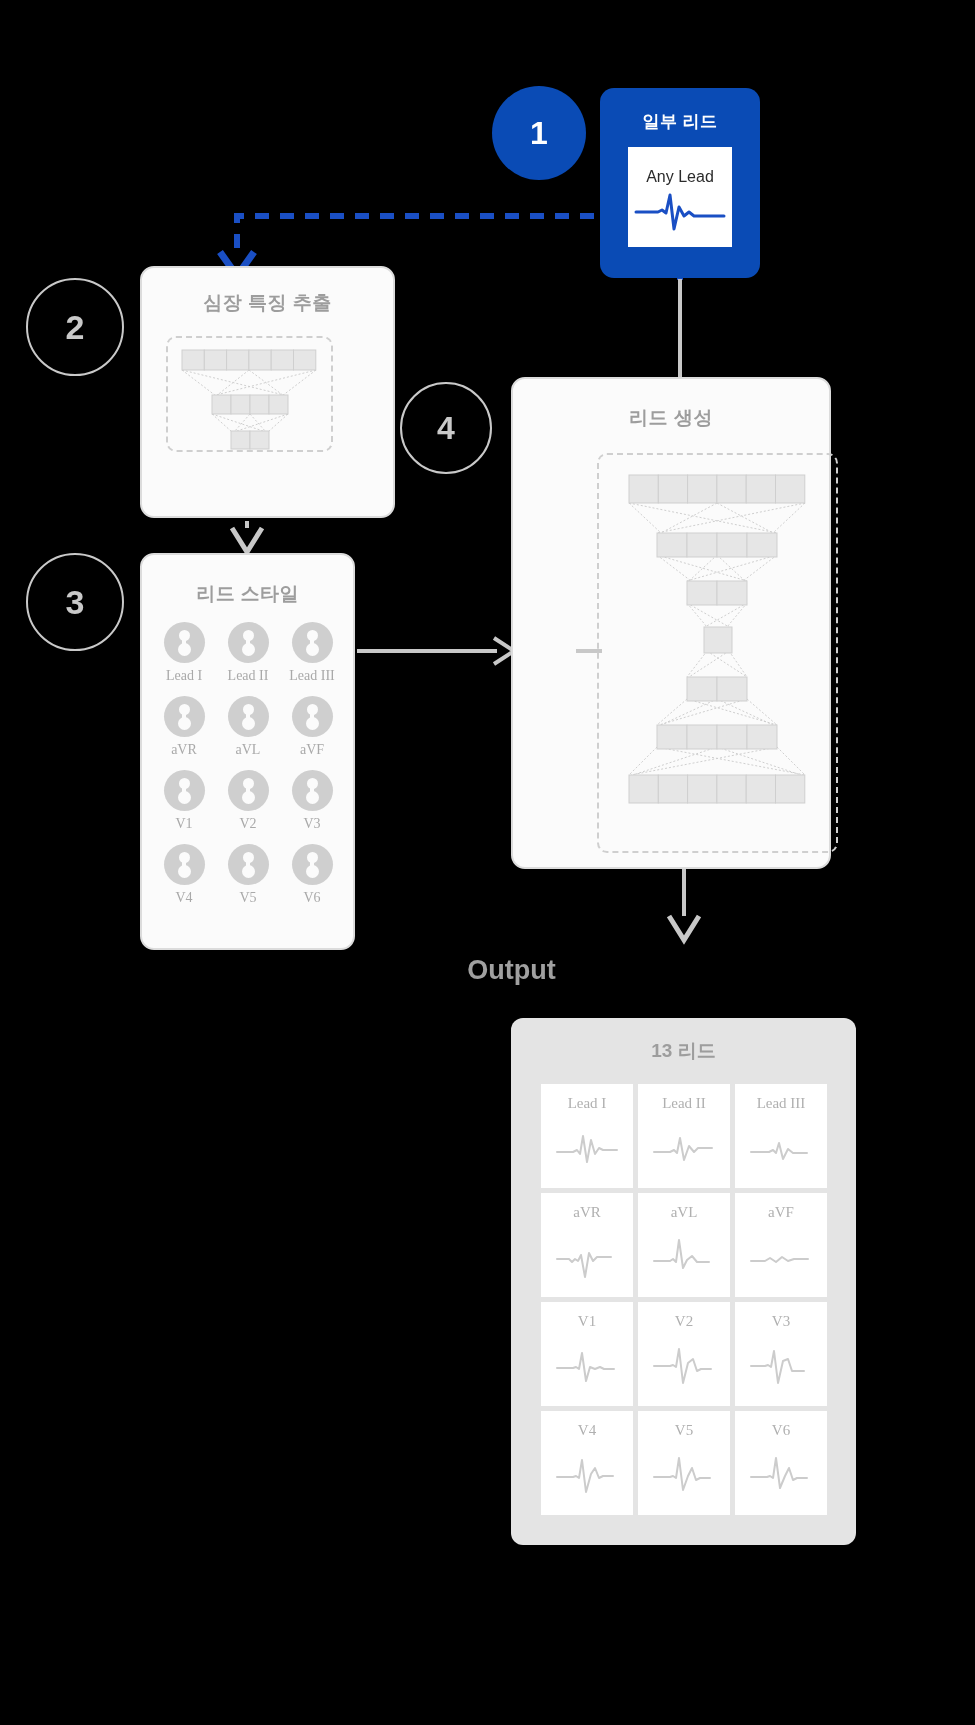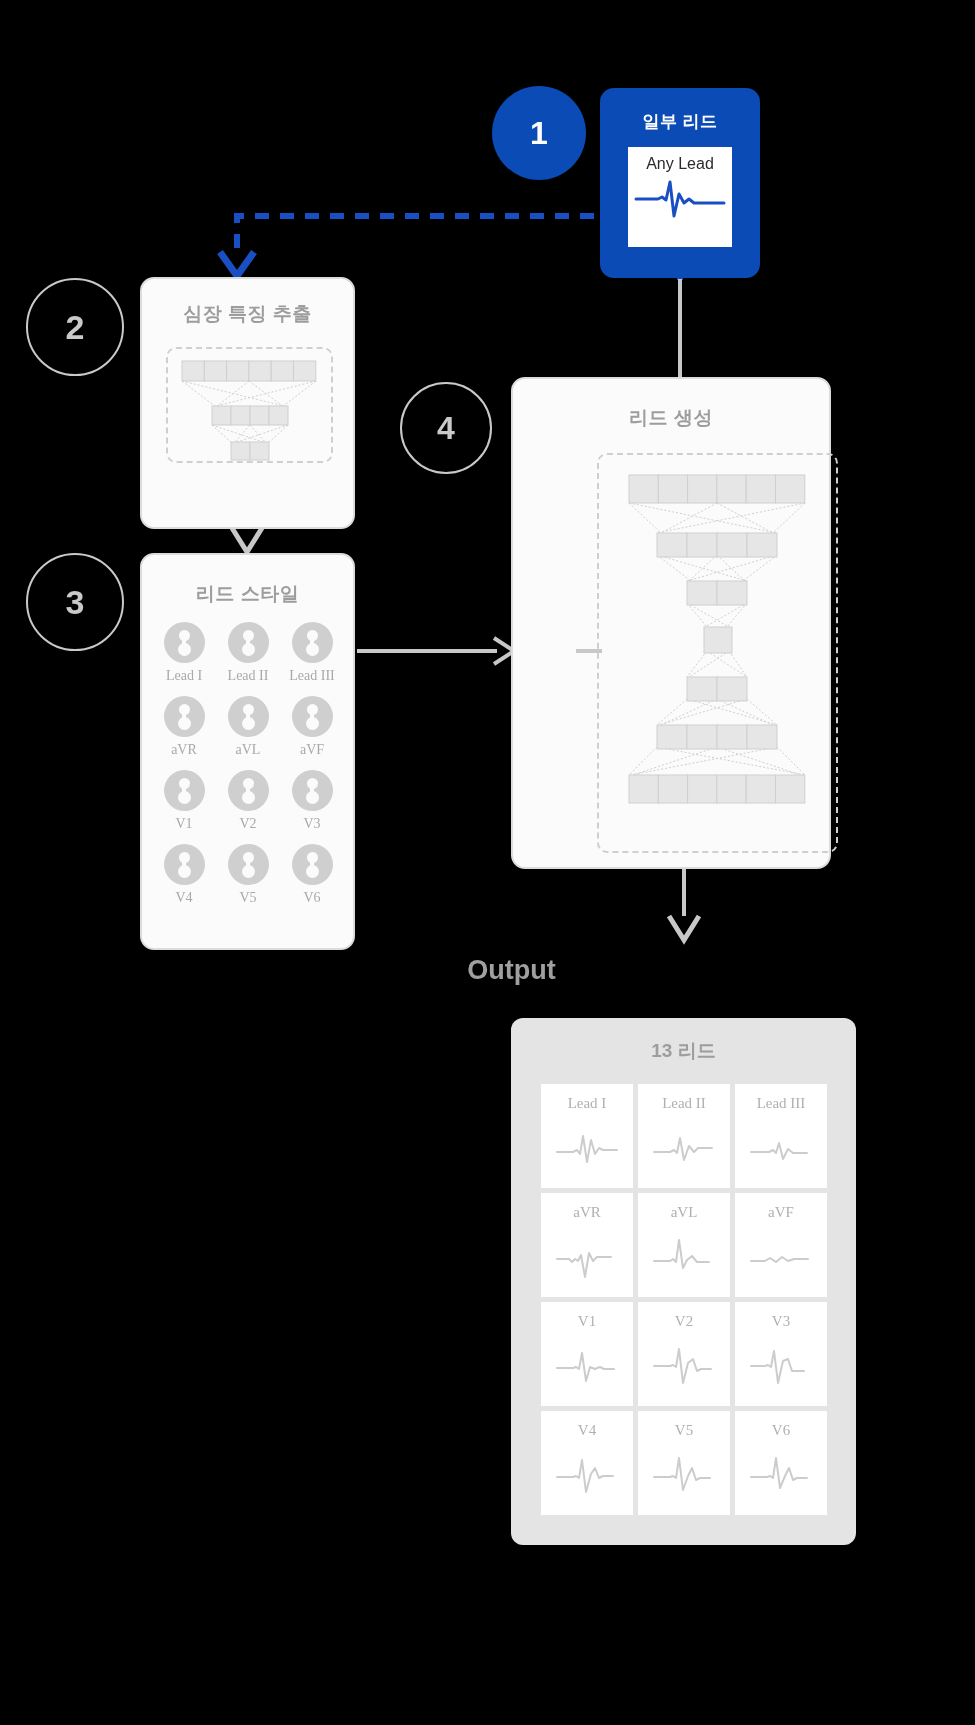--- a/index.html
+++ b/index.html
@@ -30,21 +30,21 @@
 
   
   #blue-box{
     position:absolute;left:600px;top:88px;width:160px;height:190px;
     background:#0a4bb5;border-radius:14px;box-sizing:border-box;
     display:flex;flex-direction:column;align-items:center;
   }
   #blue-box .bt{color:#fff;font-weight:bold;font-size:17px;margin-top:22px;letter-spacing:.5px;}
   #blue-box .panel{
     background:#fff;width:104px;height:100px;margin-top:14px;
-    display:flex;flex-direction:column;align-items:center;justify-content:flex-start;
+    display:flex;flex-direction:column;align-items:center;justify-content:center;
   }
   #blue-box .panel .lbl{color:#2b2b2b;font-size:16px;margin-top:8px;}
 
   
   .dashbox{position:absolute;border:2px dashed #cfcfcf;border-radius:10px;box-sizing:border-box;}
 
   
   .electrode{position:relative;border-radius:50%;background:#cfcfcf;}
   .electrode i{position:absolute;background:#fbfbfb;border-radius:50%;display:block;}
   .electrode b{position:absolute;background:#fbfbfb;display:block;}
@@ -115,21 +115,21 @@
       <svg width="96" height="48" viewBox="0 0 96 48">
         <path d="M4 26 h22 l4 -2 l4 3 l4 -18 l4 34 l5 -22 l5 9 l5 -4 l5 4 h30" stroke="#1a4fc4" stroke-width="3" fill="none" stroke-linejoin="round" stroke-linecap="round"></path>
       </svg>
     </div>
   </div>
 
   <div class="step outline" style="left:26px;top:278px;width:98px;height:98px;font-size:34px;">
     <span>2</span>
   </div>
 
-  <div class="card" style="left:140px;top:277px;width:215px;height:252px;">
+  <div class="card" style="left:140px;top:266px;width:255px;height:252px;">
     <div class="card-title" style="font-size:19px;margin-top:22px;">심장 특징 추출</div>
 
     <div class="dashbox" style="left:24px;top:68px;width:167px;height:116px;">
       <svg width="163" height="112" viewBox="0 0 163 112" style="position:absolute;left:0;top:0;">
         <g stroke="#cfcfcf" stroke-width="1" stroke-dasharray="2 2" fill="none">
           <path d="M14 32 L48 58 M14 32 L120 58 M148 32 L114 58 M148 32 L44 58
                    M81 32 L48 58 M81 32 L116 58"></path>
           <path d="M44 76 L64 94 M44 76 L98 94 M120 76 L100 94 M120 76 L66 94
                    M82 76 L66 94 M82 76 L98 94"></path>
         </g>
@@ -156,21 +156,21 @@
         </g>
       </svg>
     </div>
   </div>
 
   <div class="step outline" style="left:26px;top:553px;width:98px;height:98px;font-size:34px;">
     <span>3</span>
   </div>
 
   <div class="card" style="left:140px;top:553px;width:215px;height:397px;">
-    <div class="card-title" style="font-size:19px;margin-top:26px;">리드 스타일</div>
+    <div class="card-title" style="font-size:19px;margin-top:26px;font-family:Liberation Serif, serif;">리드 스타일</div>
   </div>
 
   <div id="lead-style-grid">
 
     <div class="ls-row">
       <div class="ls-item">
         <span class="electrode" style="width:41px;height:41px;display:block;">
           <i style="width:11px;height:11px;left:15px;top:8px;"></i>
           <b style="width:4px;height:13px;left:18.5px;top:15px;"></b>
           <i style="width:13px;height:13px;left:14px;top:21px;"></i>

